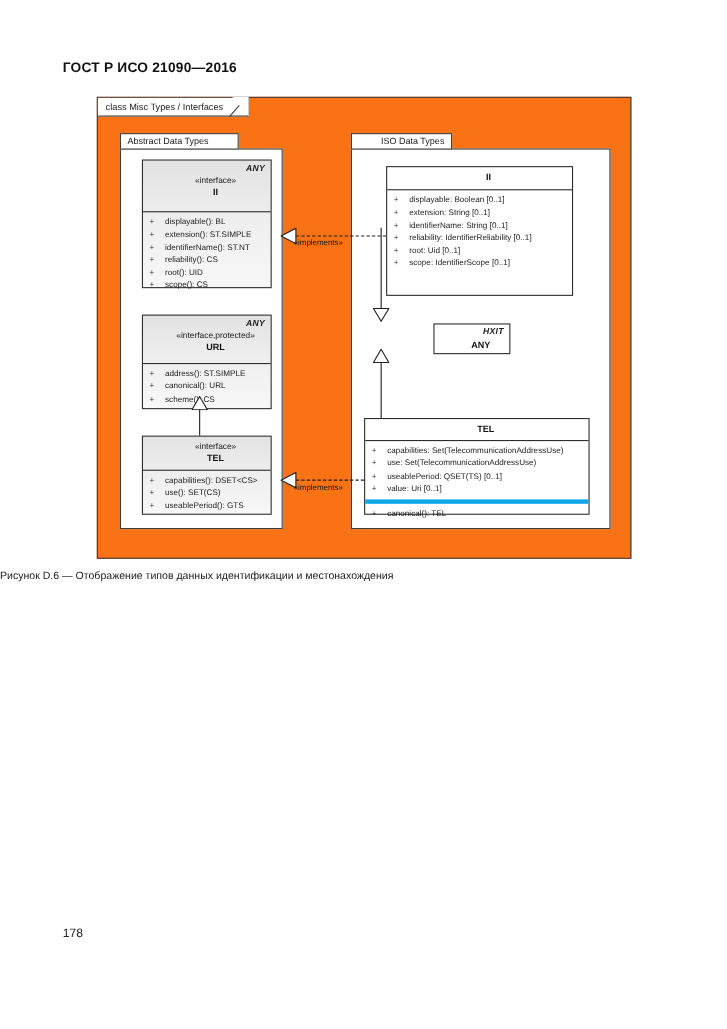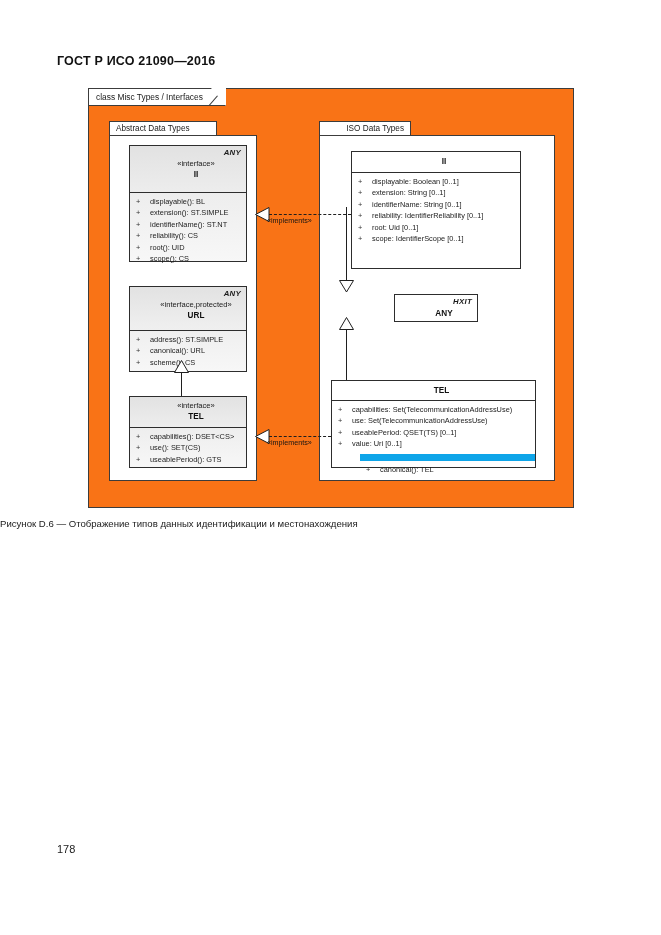--- a/index.html
+++ b/index.html
@@ -166,22 +166,21 @@
     font-weight: bold;
     line-height: 11px;
     color: #101010;
   }
   .cls-name.plain { margin-top: 1px; }
   .uml-compartment {
     box-sizing: border-box;
     padding: 3px 2px 4px 2px;
   }
   .uml-compartment + .uml-compartment {
-    border-top: 7px solid #0ea5e9;
-    margin-left: 28px;
+    border-top: 4px solid #0ea5e9;
   }
   .member {
     display: block;
     font-size: 7.4px;
     line-height: 11.4px;
     color: #1b1b1b;
     white-space: nowrap;
     padding-left: 4px;
     position: relative;
   }
@@ -309,21 +308,21 @@
     <div class="uml-compartment">
       <span class="member"><span class="vis">+</span><span>displayable: Boolean [0..1]</span></span>
       <span class="member"><span class="vis">+</span><span>extension: String [0..1]</span></span>
       <span class="member"><span class="vis">+</span><span>identifierName: String [0..1]</span></span>
       <span class="member"><span class="vis">+</span><span>reliability: IdentifierReliability [0..1]</span></span>
       <span class="member"><span class="vis">+</span><span>root: Uid [0..1]</span></span>
       <span class="member"><span class="vis">+</span><span>scope: IdentifierScope [0..1]</span></span>
     </div>
   </div>
 
-  <div class="uml" style="left:305px; top:205px; width:84px; height:28px;">
+  <div class="uml" style="left:305px; top:205px; width:70px; height:28px;">
     <div class="uml-head no-sep" style="height:26px; padding-top:2px;">
       <span class="stereo-corner">HXIT</span>
       <div class="cls-name plain" style="margin-top:11px;">ANY</div>
     </div>
   </div>
 
   <div class="uml" style="left:242px; top:291px; width:205px; height:88px;">
     <div class="uml-head no-sep" style="height:20px; border-bottom:1px solid #2d2d2d;">
       <div class="cls-name plain">TEL</div>
     </div>

